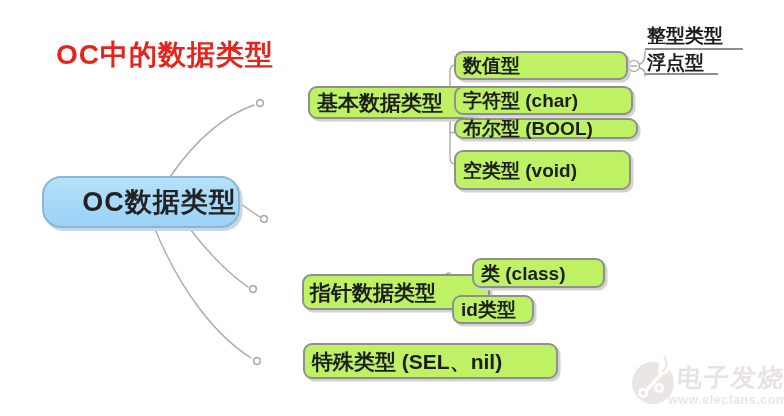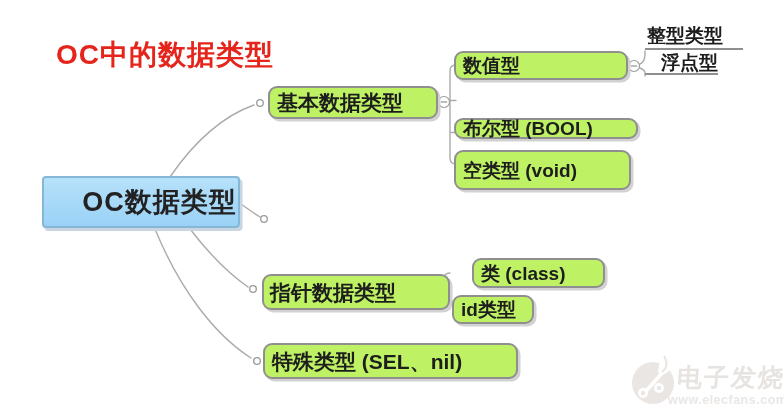--- a/index.html
+++ b/index.html
@@ -15,43 +15,43 @@
   .node{
     position:absolute;box-sizing:border-box;background:#bef264;
     border:2px solid #8f8f8f;border-radius:9px;
     box-shadow:2.5px 2.5px 0 #d2d2d2;
     display:flex;align-items:center;padding:0 7px;
     font-weight:bold;color:#1d1d1d;white-space:nowrap;line-height:1;
   }
   .root{
     left:42px;top:176px;width:198px;height:52px;
     background:linear-gradient(#b6e1fa,#9ad2f6);
-    border:2px solid #86b7d7;border-radius:4px;
+    border:2px solid #86b7d7;border-radius:19px;
     box-shadow:2.5px 3px 0 #c7d6e0;
     justify-content:center;font-size:27px;letter-spacing:1px;color:#222;padding-left:44px;
   }
-  .lv1{font-size:21px;}
+  .lv1{font-size:21px;margin-left:40px;}
   .lv2{font-size:19px;}
   .n-basic  {left:268px;top:86px; width:170px;height:33px;}
   .n-numeric{left:454px;top:51px; width:174px;height:29px;}
   .n-char   {left:454px;top:86px; width:179px;height:29px;}
   .n-bool   {left:454px;top:118px;width:184px;height:21px;}
   .n-void   {left:454px;top:150px;width:177px;height:40px;}
   .n-block  {left:280px;top:204px;width:114px;height:34px;font-size:22px;}
   .n-pointer{left:262px;top:274px;width:188px;height:36px;padding-left:6px;}
   .n-class  {left:452px;top:258px;width:133px;height:30px;margin-left:20px;}
   .n-id     {left:452px;top:295px;width:82px; height:29px;}
   .n-special{left:263px;top:343px;width:255px;height:36px;text-align:center;}
   .uline{
     position:absolute;box-sizing:border-box;border-bottom:2px solid #8f8f8f;
     font-weight:bold;color:#1d1d1d;font-size:19px;white-space:nowrap;line-height:1.1;
     padding-left:2px;
   }
   .n-int  {left:645px;top:26px;width:98px;height:24px;}
-  .n-float{left:645px;top:53px;width:73px;height:22px;text-align:right;}
+  .n-float{left:645px;top:53px;width:73px;height:22px;}
   .wm-brand{
     position:absolute;left:677px;top:361px;font-size:25px;font-weight:bold;
     color:#e7e3e1;letter-spacing:2px;white-space:nowrap;transform:skewX(-4deg);
   }
   .wm-url{
     position:absolute;left:668px;top:393px;font-size:12.5px;font-weight:bold;
     color:#eae7e5;letter-spacing:0.5px;white-space:nowrap;
   }
 </style>
 </head>
@@ -119,20 +119,21 @@
 
   <div class="title">OC中的数据类型</div>
 
   <div class="node root">OC数据类型</div>
 
   <div class="node lv1 n-basic">基本数据类型</div>
   <div class="node lv1 n-pointer">指针数据类型</div>
   <div class="node lv1 n-special">特殊类型 (SEL、nil)</div>
 
   <div class="node lv2 n-numeric">数值型</div>
+  <div class="node lv2 n-char">字符型 (char)</div>
   <div class="node lv2 n-bool">布尔型 (BOOL)</div>
   <div class="node lv2 n-void">空类型 (void)</div>
 
   <div class="uline n-int">整型类型</div>
   <div class="uline n-float">浮点型</div>
 
   <div class="node lv2 n-class">类 (class)</div>
   <div class="node lv2 n-id">id类型</div>
 
   <div class="wm-brand">电子发烧友</div>

